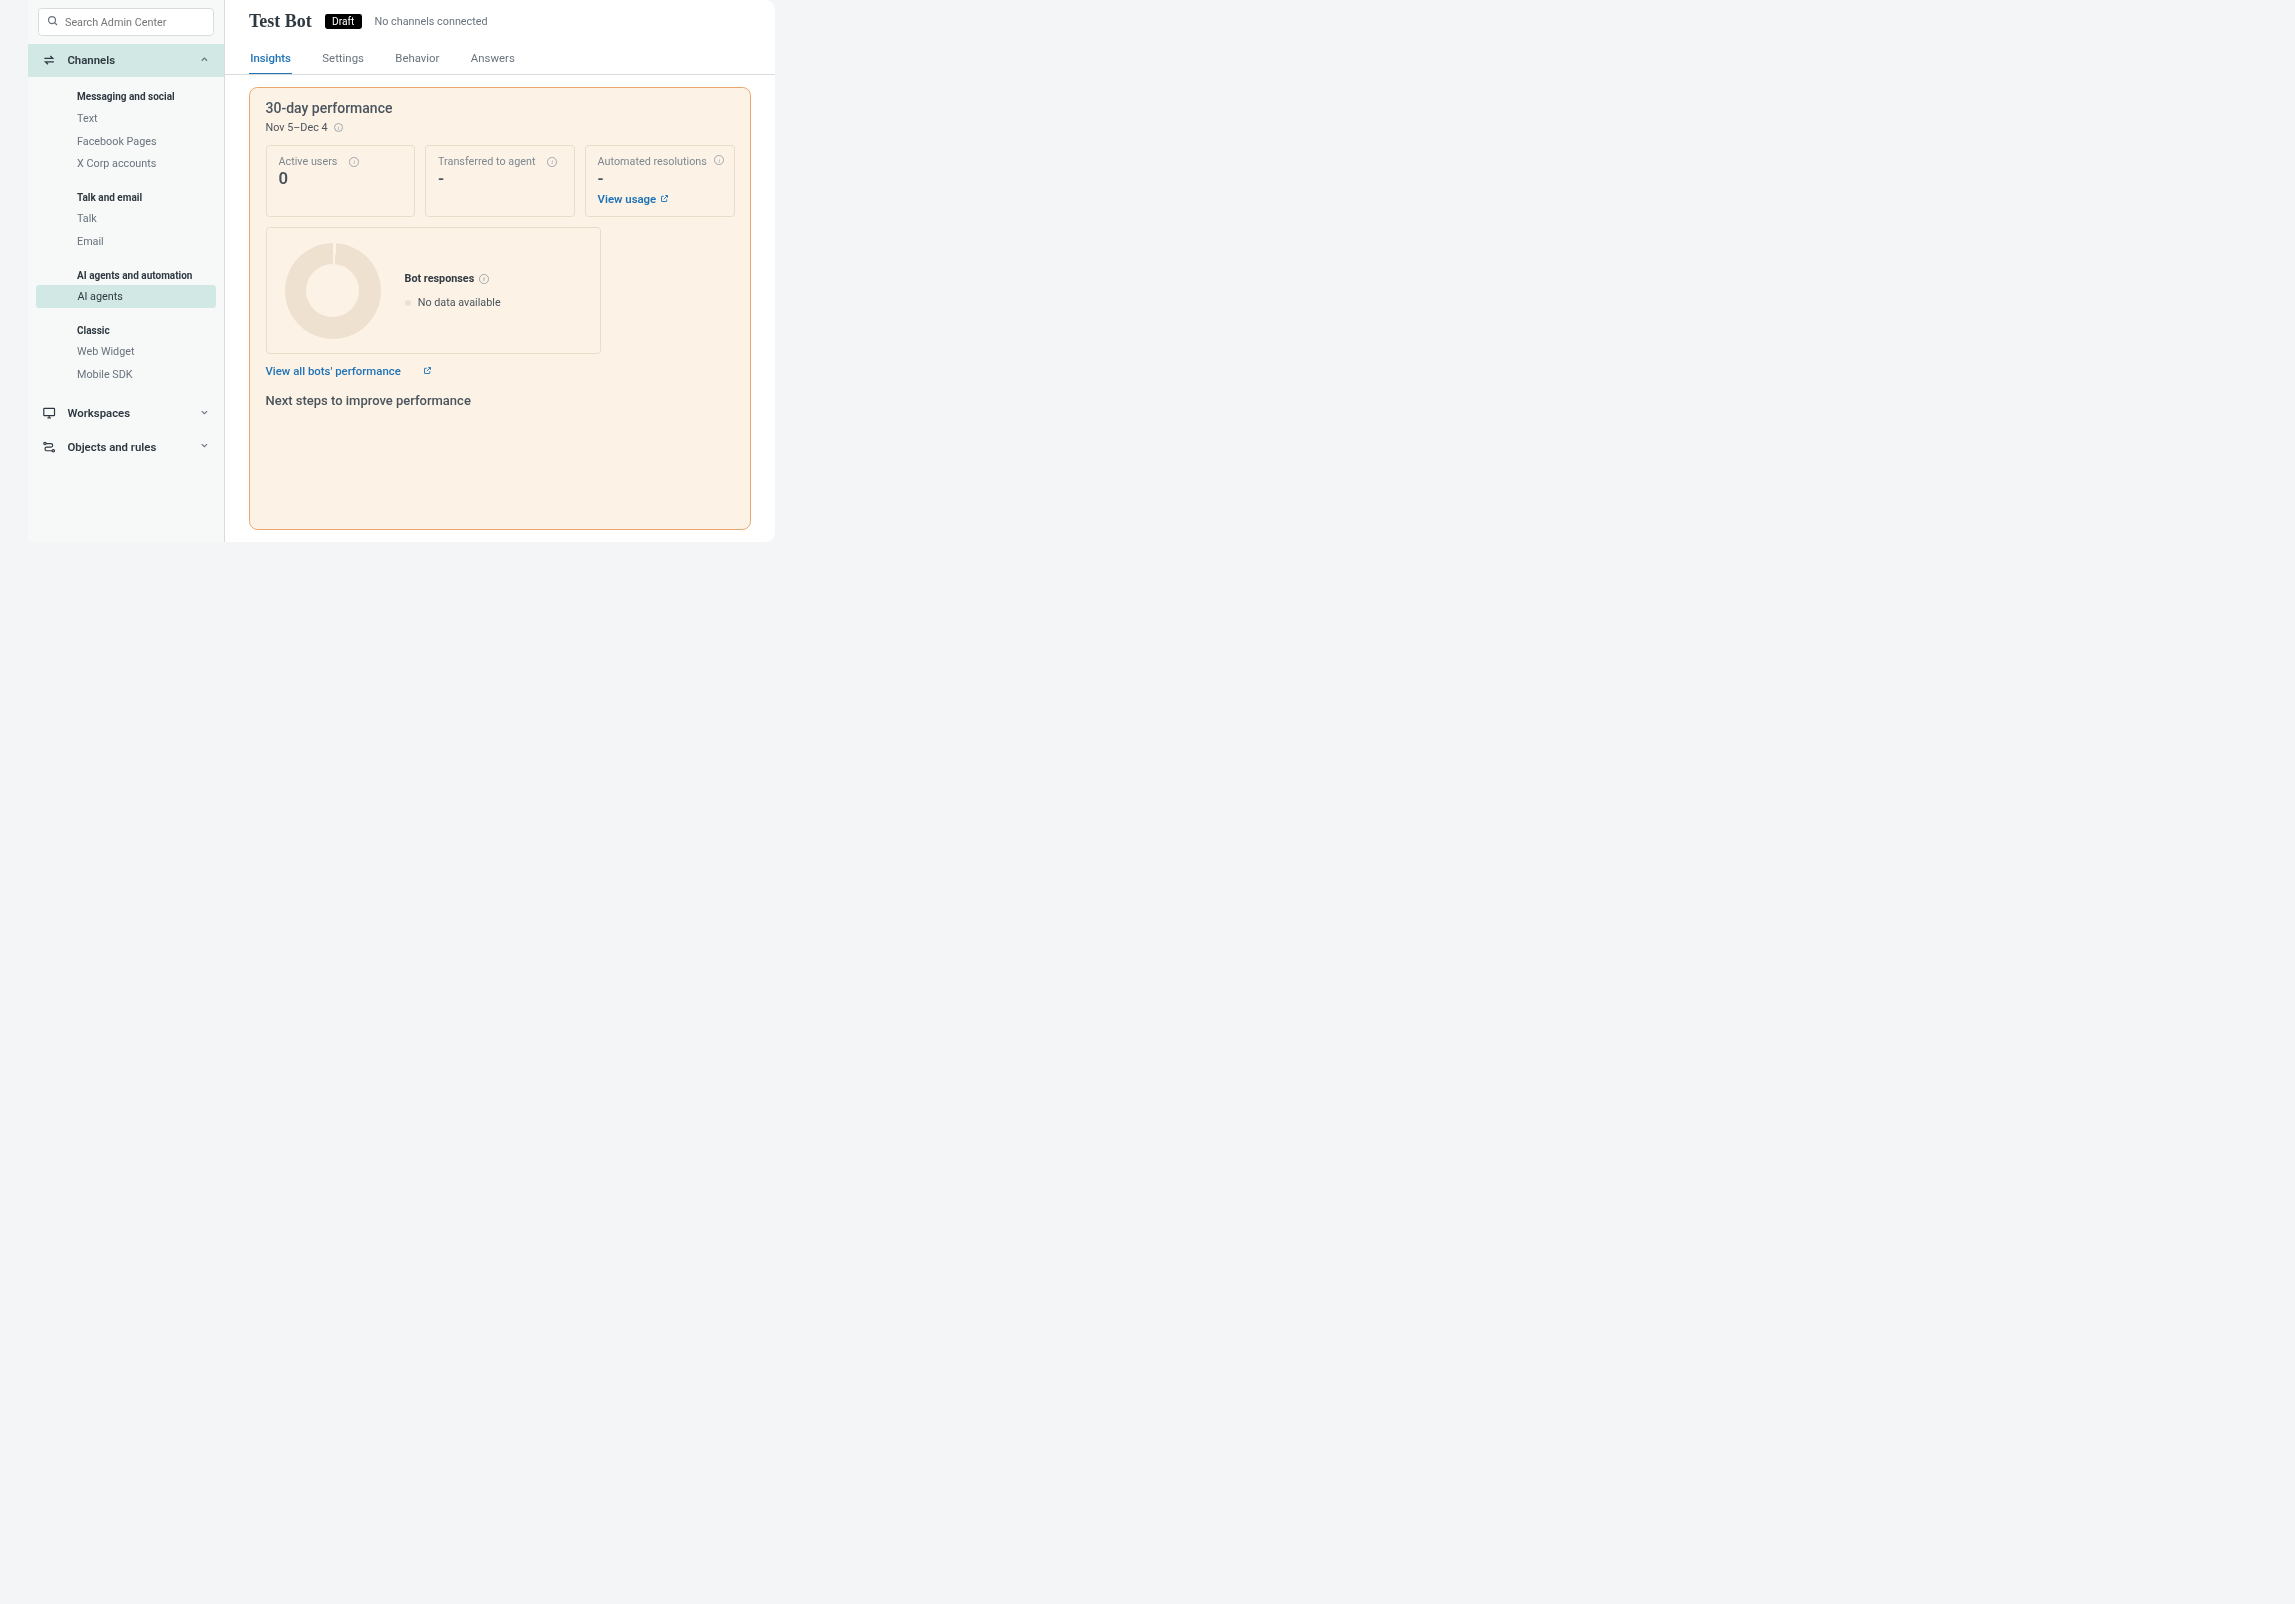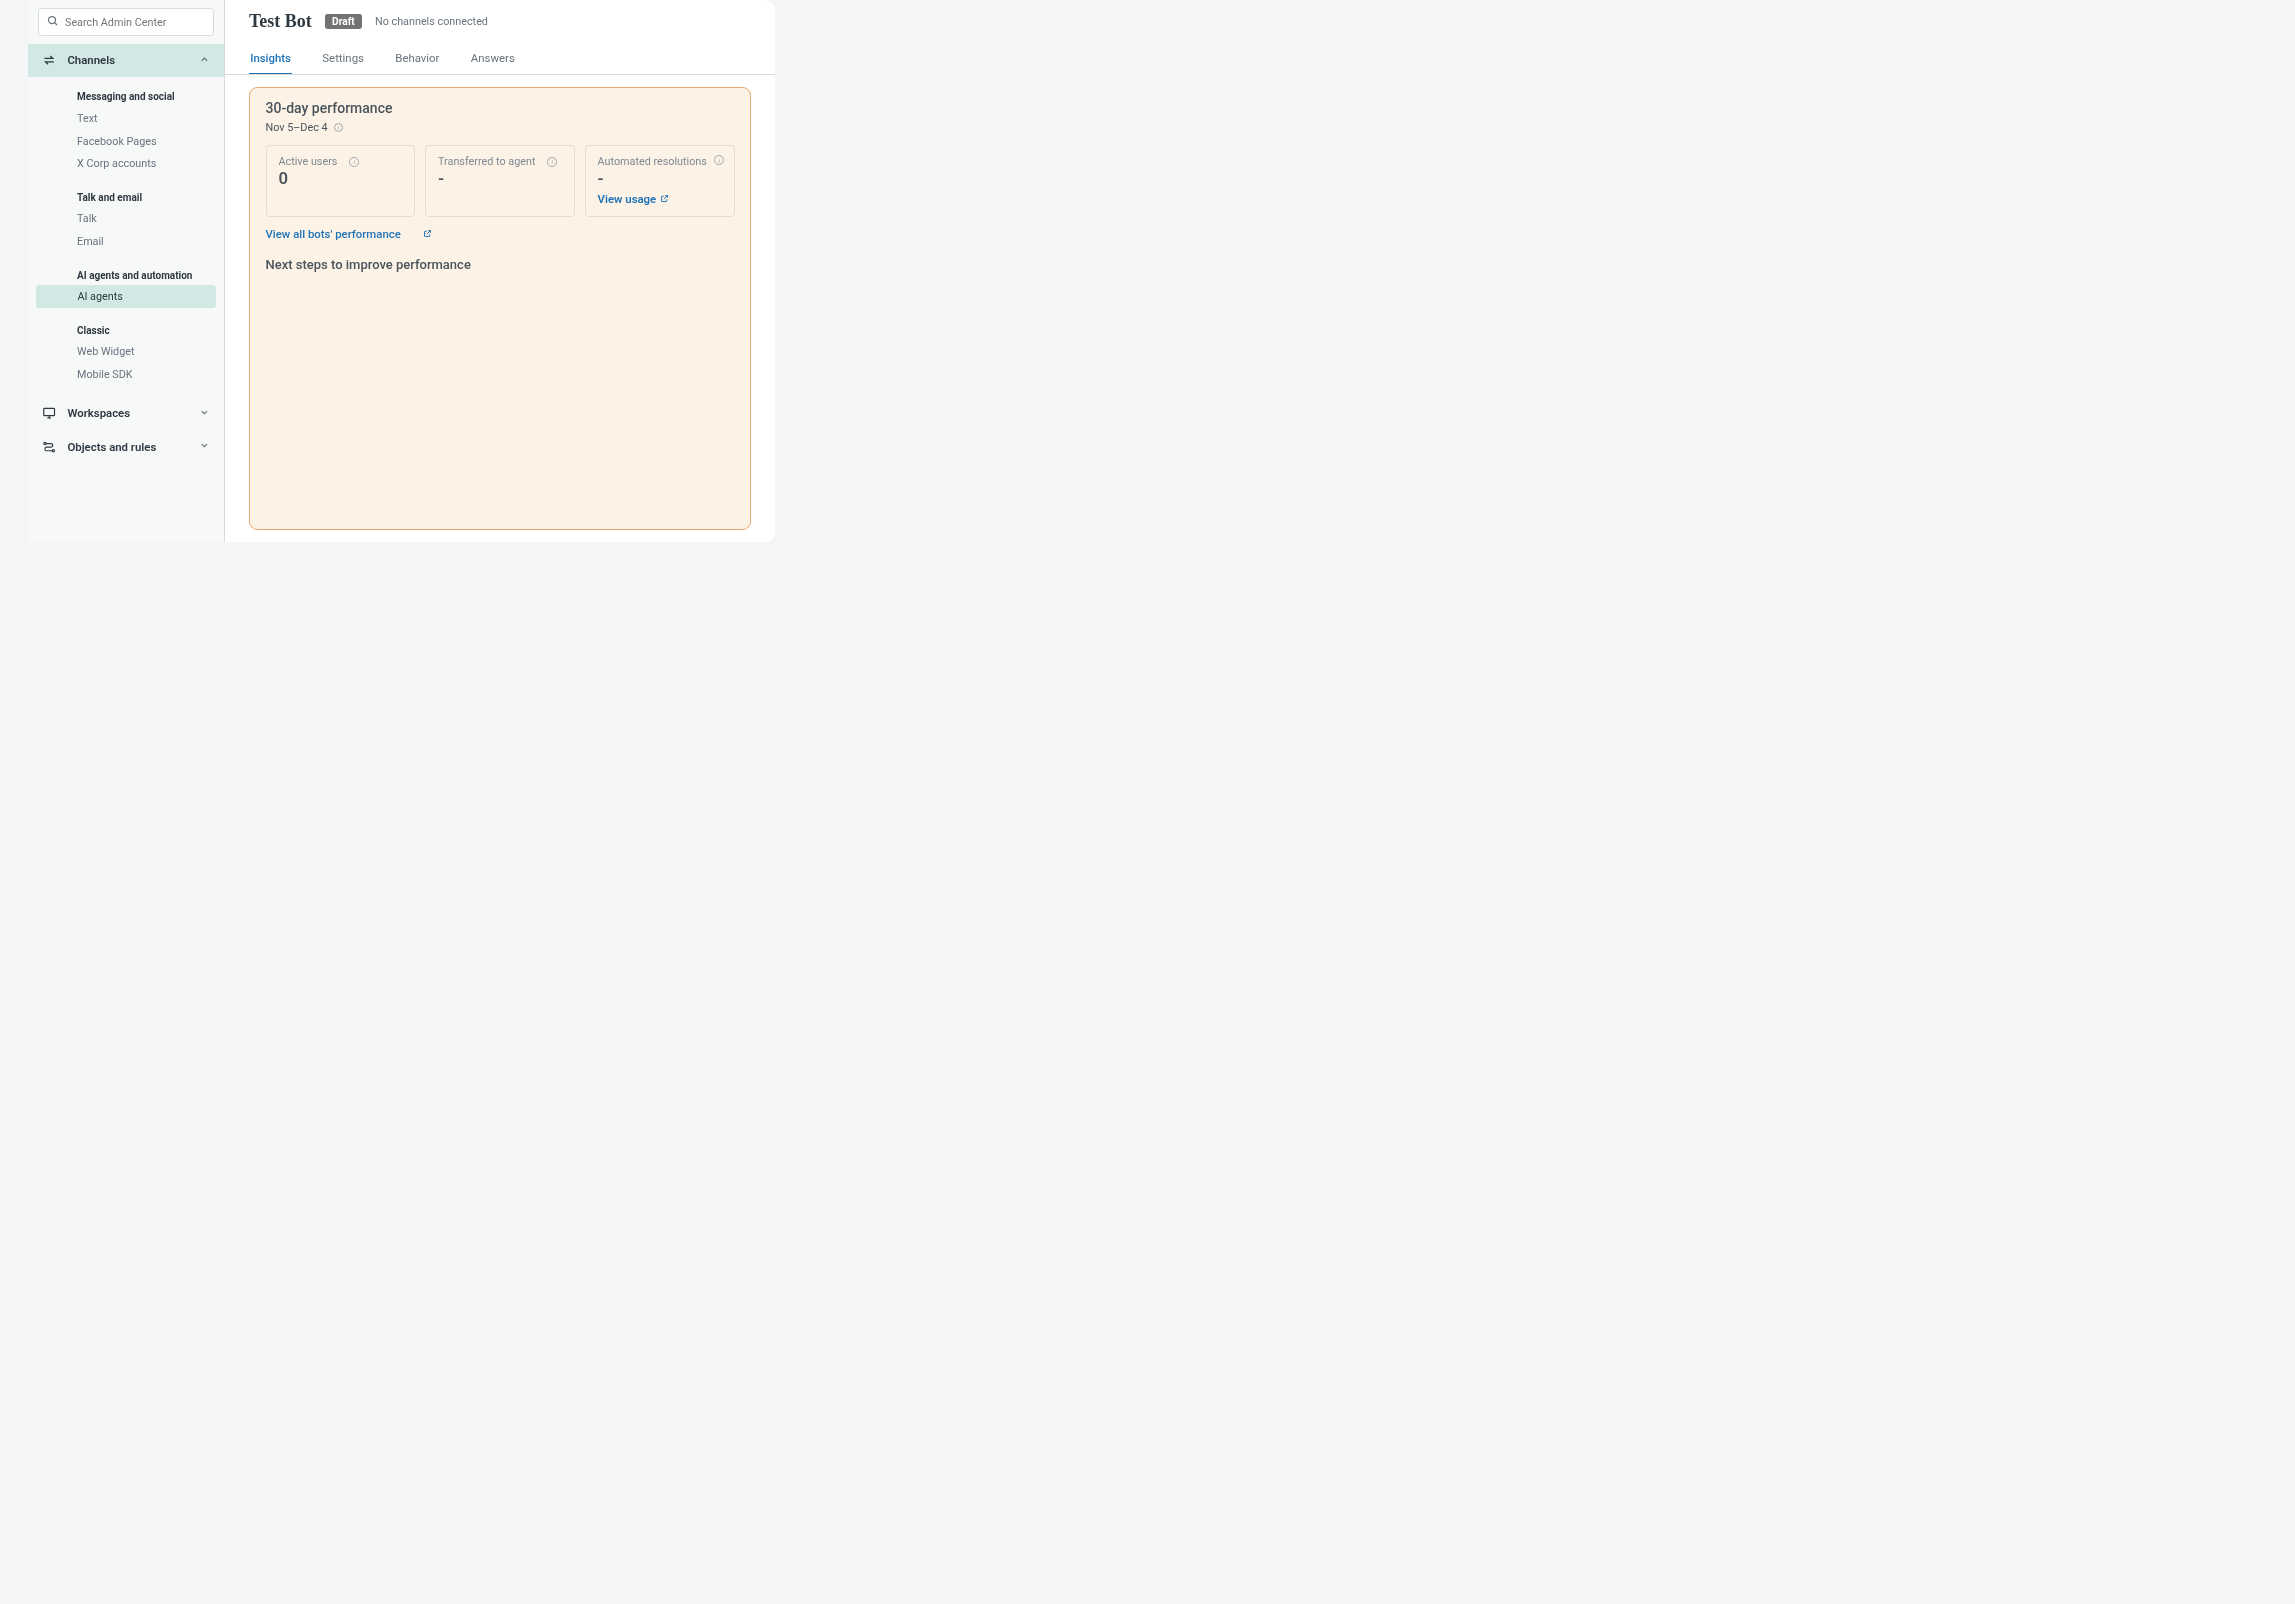--- a/index.html
+++ b/index.html
@@ -21,21 +21,21 @@
     .sub { padding: 3.6px 0 4.8px 0; }
     .sub-group { padding: 6px 0; }
     .sub-title { font-size: 10px; font-weight: 700; color: #2f3941; padding: 4.8px 12px 4.8px 49px; }
     .sub a, .sub .link { display: block; font-size: 10.8px; color: #68737d; padding: 4.8px 12px 4.8px 49px; text-decoration: none; cursor: pointer; border-radius: 3.6px; }
     .sub .link.active { background: #d1e8e4; color: #2f3941; margin: 0 8.4px; padding-left: 41px; border-radius: 3.6px; }
     
     
     .main { flex: 1; background: #fff; display: flex; flex-direction: column; overflow: hidden; }
     .pg-head { display: flex; align-items: center; gap: 13px; padding: 10.8px 24px 0 24px; }
     .pg-title { font-size: 18px; font-weight: 700; color: #2f3941; font-family: Liberation Serif, serif; }
-    .badge-draft { background: #737373; color: #fff; font-size: 10.2px; font-weight: 700; padding: 1.8px 7.2px; border-radius: 2.4px; }
+    .badge-draft { background: #000000; color: #fff; font-size: 10.2px; font-weight: 400; padding: 1.8px 7.2px; border-radius: 2.4px; }
     .subtext { font-size: 10.8px; color: #68737d; }
     
     .tabs { display: flex; gap: 29px; padding: 19px 24px 0 24px; border-bottom: 0.6px solid #d8dcde; }
     .tab { font-size: 11.4px; color: #68737d; padding: 0 1.2px 8.4px 1.2px; cursor: pointer; border-bottom: 1.8px solid transparent; }
     .tab.active { color: #1f73b7; border-bottom-color: #1f73b7; font-weight: 500; }
     
     .panel { margin: 12px 24px; border: 1.8px solid #e9a76e; background: #fdf2e6; border-radius: 8.4px; padding: 12px 15.5px; flex: 1; overflow: auto; }
     .p-title { font-size: 14px; color: #49545c; font-weight: 500; margin-bottom: 4.8px; }
     .p-range { font-size: 10.8px; color: #49545c; display: flex; align-items: center; gap: 6px; margin-bottom: 10.8px; }
     
@@ -195,20 +195,33 @@
             <svg width="9" height="9" viewBox="0 0 24 24" fill="none" stroke="currentColor" stroke-width="2.5">
                 <path d="M14 4h6v6"></path>
                 <path d="M20 4L10 14"></path>
                 <path d="M18 14v5a1 1 0 0 1-1 1H5a1 1 0 0 1-1-1V7a1 1 0 0 1 1-1h5"></path>
               </svg>
           </span>
         </span>
       </div>
     </div>
 
+    <div class="donut-wrap">
+      <div class="donut"></div>
+      <div class="donut-text">
+        <div class="brt">
+          <span>Bot responses</span>
+          <span class="info-icon">i</span>
+        </div>
+        <div class="nda">
+          <span class="dot"></span>
+          <span>No data available</span>
+        </div>
+      </div>
+    </div>
 
     <span class="link-row">
       <span>View all bots' performance</span>
       <span>
         <svg width="9" height="9" viewBox="0 0 24 24" fill="none" stroke="currentColor" stroke-width="2.5">
             <path d="M14 4h6v6"></path>
             <path d="M20 4L10 14"></path>
             <path d="M18 14v5a1 1 0 0 1-1 1H5a1 1 0 0 1-1-1V7a1 1 0 0 1 1-1h5"></path>
           </svg>
       </span>

